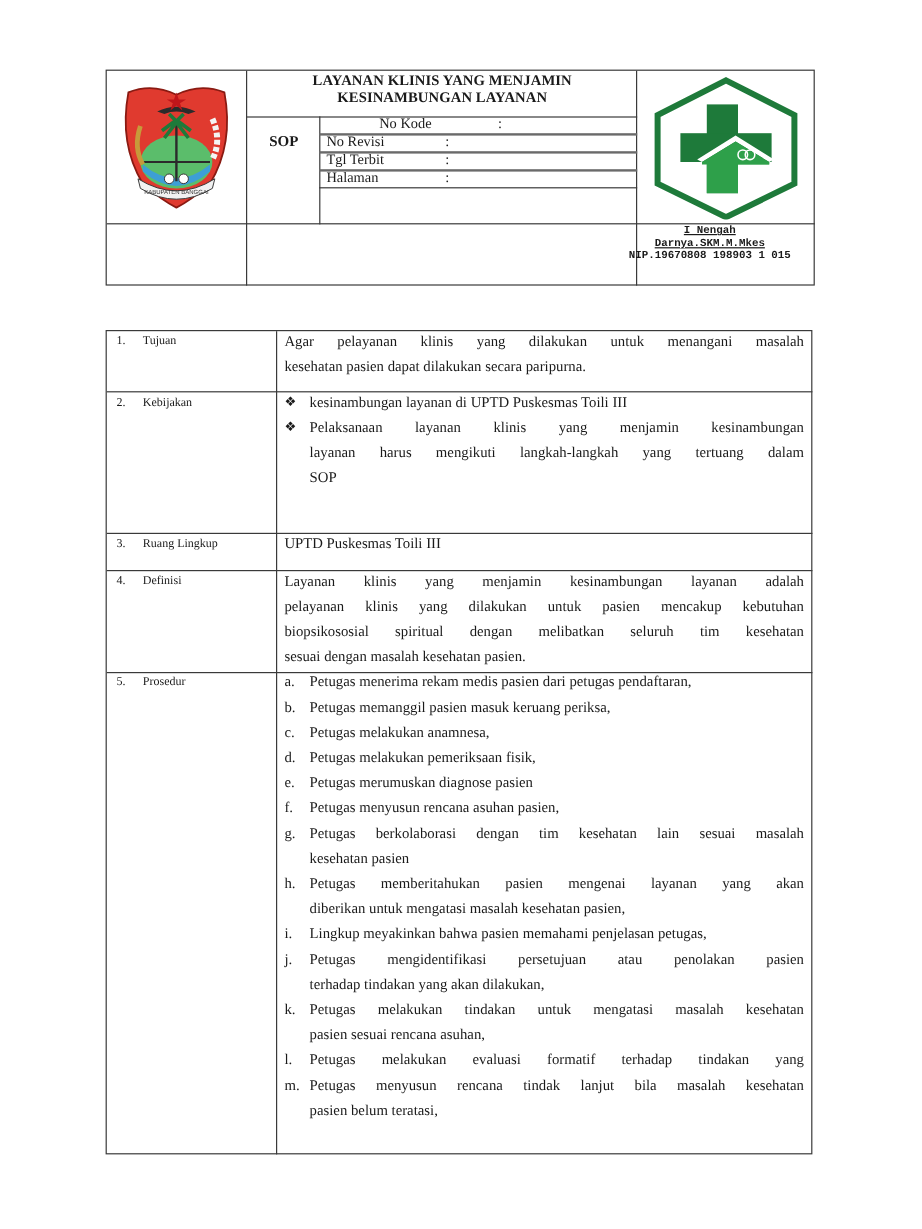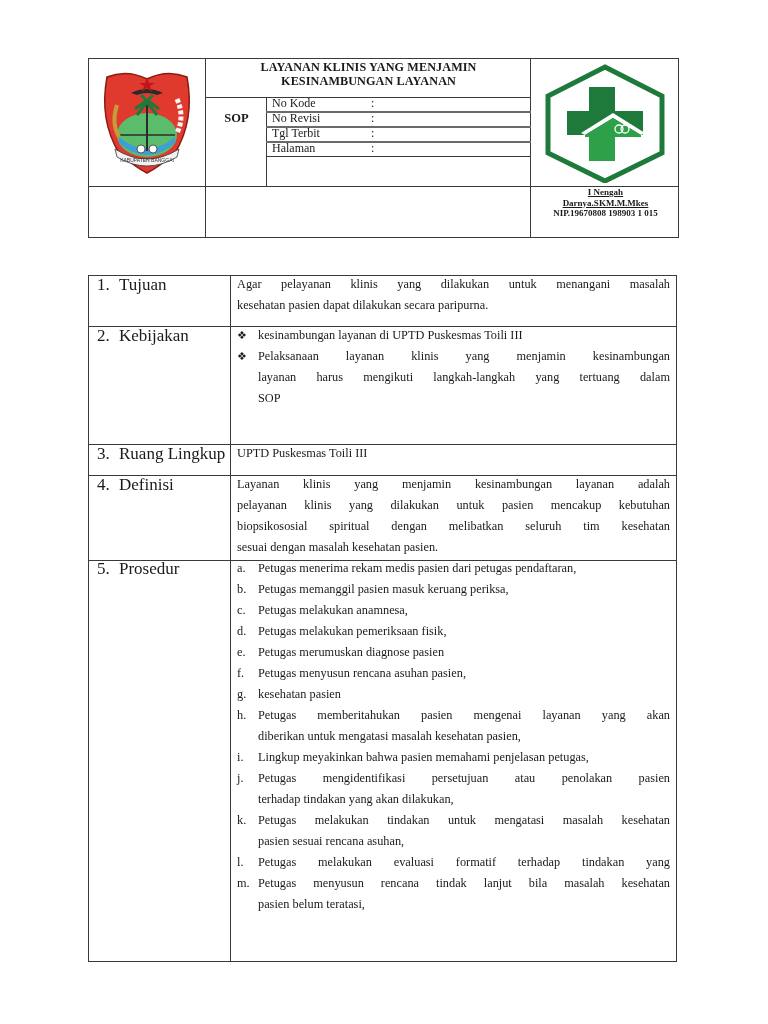--- a/index.html
+++ b/index.html
@@ -11,25 +11,25 @@
   .vline { position:absolute; width:0; border-left:1.3px solid #3a3a3a; }
   .hline { position:absolute; height:0; border-top:1.3px solid #3a3a3a; }
   .hline.thick { border-top:2px solid #6a6a6a; }
   .title { position:absolute; left:117px; top:0; width:325px; text-align:center; font-weight:bold;
            font-size:12.2px; line-height:14px; padding-top:1px; letter-spacing:0.1px; }
   .sop { position:absolute; left:117px; top:52px; width:61px; text-align:center; font-weight:bold; font-size:12.5px; }
   .info-row { position:absolute; left:183px; width:259px; height:15px; font-size:12px; line-height:14px; }
   .info-row .lbl { position:absolute; left:0; }
   .info-row .colon { position:absolute; left:99px; }
   .org { position:absolute; left:0; top:128px; width:117px; text-align:center; font-weight:bold; font-size:11px; line-height:12.5px; }
-  .sign { position:absolute; left:442px; top:128px; width:149px; text-align:center; font-weight:bold; font-size:9px; line-height:10.5px; }
+  .sign { position:absolute; left:428px; top:128px; width:149px; text-align:center; font-weight:bold; font-size:9px; line-height:10.5px;font-family:Liberation Mono, monospace; }
   .sign .u { text-decoration:underline; }
   
   #tbl { left:88px; top:275px; width:589px; height:687px; border:1.3px solid #3a3a3a; }
-  .lcell { position:absolute; left:8px; font-size:17px; line-height:21px; }
+  .lcell { position:absolute; left:8px; font-size:10px; line-height:21px; }
   .lcell .num { display:inline-block; width:22px; }
   .rcell { position:absolute; left:148px; width:433px; font-size:12.3px; line-height:21px; text-align:justify; }
   .rcell p { margin:0; }
   .bullet { position:relative; padding-left:21px; text-align:justify; }
   .bullet .bi { position:absolute; left:0; top:0; font-size:11px; }
   .list-item { position:relative; padding-left:21px; text-align:justify; }
   .list-item .li { position:absolute; left:0; top:0; }
   .just { text-align:justify; text-align-last:justify; }
 </style>
 </head>
@@ -67,21 +67,21 @@
     </svg>
   </div>
 
   <div class="title">
     <div>LAYANAN KLINIS YANG MENJAMIN</div>
     <div>KESINAMBUNGAN LAYANAN</div>
   </div>
 
   <div class="sop">SOP</div>
 
-  <div class="info-row" style="top:37px;">
+  <div class="info-row" style="top:37px;margin-left:44px;">
     <span class="lbl">No Kode</span>
     <span class="colon">:</span>
   </div>
   <div class="info-row" style="top:52px;">
     <span class="lbl">No Revisi</span>
     <span class="colon">:</span>
   </div>
   <div class="info-row" style="top:67px;">
     <span class="lbl">Tgl Terbit</span>
     <span class="colon">:</span>
@@ -184,20 +184,21 @@
     <div class="list-item">
       <span class="li">e.</span>
       <p>Petugas merumuskan diagnose pasien</p>
     </div>
     <div class="list-item">
       <span class="li">f.</span>
       <p>Petugas menyusun rencana asuhan pasien,</p>
     </div>
     <div class="list-item">
       <span class="li">g.</span>
+      <p class="just">Petugas berkolaborasi dengan tim kesehatan lain sesuai masalah</p>
       <p>kesehatan pasien</p>
     </div>
     <div class="list-item">
       <span class="li">h.</span>
       <p class="just">Petugas memberitahukan pasien mengenai layanan yang akan</p>
       <p>diberikan untuk mengatasi masalah kesehatan pasien,</p>
     </div>
     <div class="list-item">
       <span class="li">i.</span>
       <p>Lingkup meyakinkan bahwa pasien memahami penjelasan petugas,</p>

